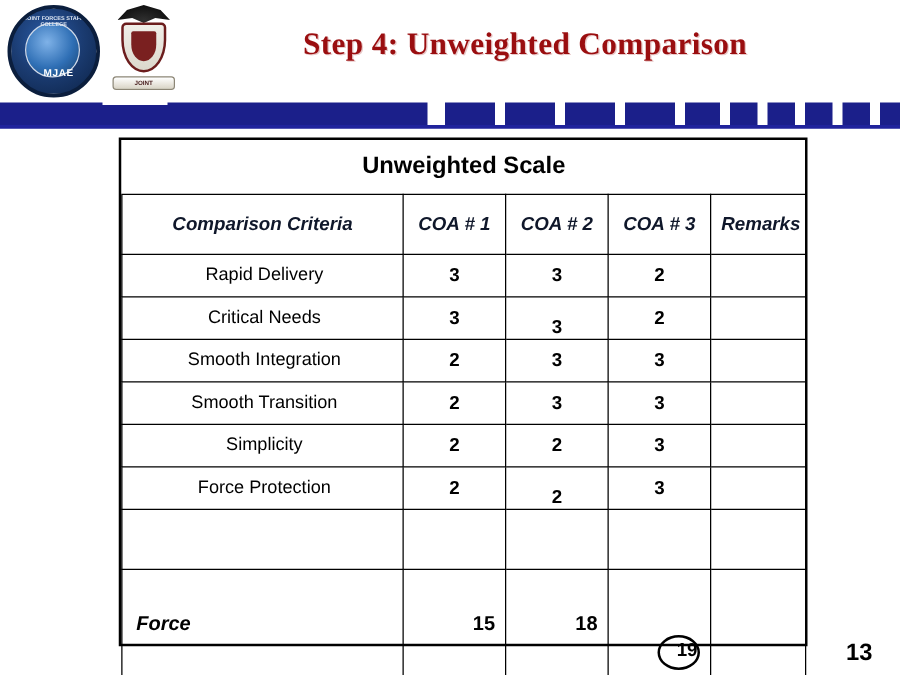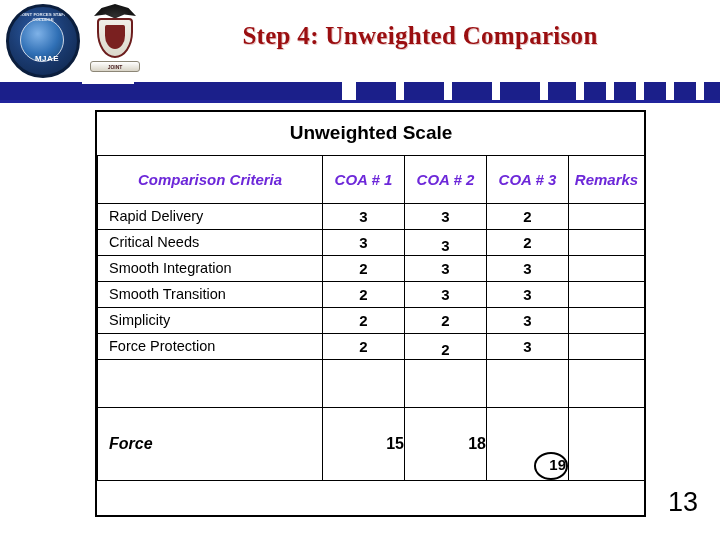--- a/index.html
+++ b/index.html
@@ -175,53 +175,53 @@
     border: 2px solid #000000;
     box-sizing: border-box;
   }
   table.matrix {
     border-collapse: collapse;
     width: 100%;
     table-layout: fixed;
   }
   table.matrix td, table.matrix th {
     border: 1px solid #000000;
-    padding: 0;
+    padding: 8px;
     vertical-align: middle;
     box-sizing: border-box;
   }
   .scale-header {
     height: 43px;
     text-align: center;
     font-weight: bold;
     font-size: 19px;
     font-family: "Liberation Sans", sans-serif;
     color: #000000;
     border-top: none !important;
     border-left: none !important;
     border-right: none !important;
   }
   .hdr-row td {
     height: 48px;
     text-align: center;
     font-weight: bold;
     font-style: italic;
     font-size: 15px;
-    color: #6d28d9;
+    color: #0f172a;
   }
   .hdr-criteria {
     text-align: center !important;
     font-size: 15.5px;
   }
   .crit-cell {
     height: 26px;
     padding-left: 11px !important;
     font-size: 14.5px;
     color: #000000;
-    text-align: left;
+    text-align: center;
   }
   .val-cell {
     text-align: center;
     font-size: 15px;
     font-weight: bold;
     color: #000000;
   }
   .val-cell.lower { vertical-align: bottom; padding-bottom: 1px !important; }
   .blank-row td { height: 48px; }
   .totals-row td {
@@ -255,23 +255,23 @@
     height: 26px;
     border-bottom: none !important;
     border-left: none !important;
     border-right: none !important;
   }
 
   
   .page-num {
     position: absolute;
     right: 22px;
-    bottom: 22px;
-    font-size: 27px;
-    font-weight: normal;
+    bottom: 6px;
+    font-size: 19px;
+    font-weight: bold;
     color: #000000;
     font-family: "Liberation Sans", sans-serif;
   }
 </style>
 </head>
 <body>
 
 <div class="seal-mjae">
   <div class="arc-top">JOINT FORCES STAFF COLLEGE</div>
   <div class="mjae-label">MJAE</div>

